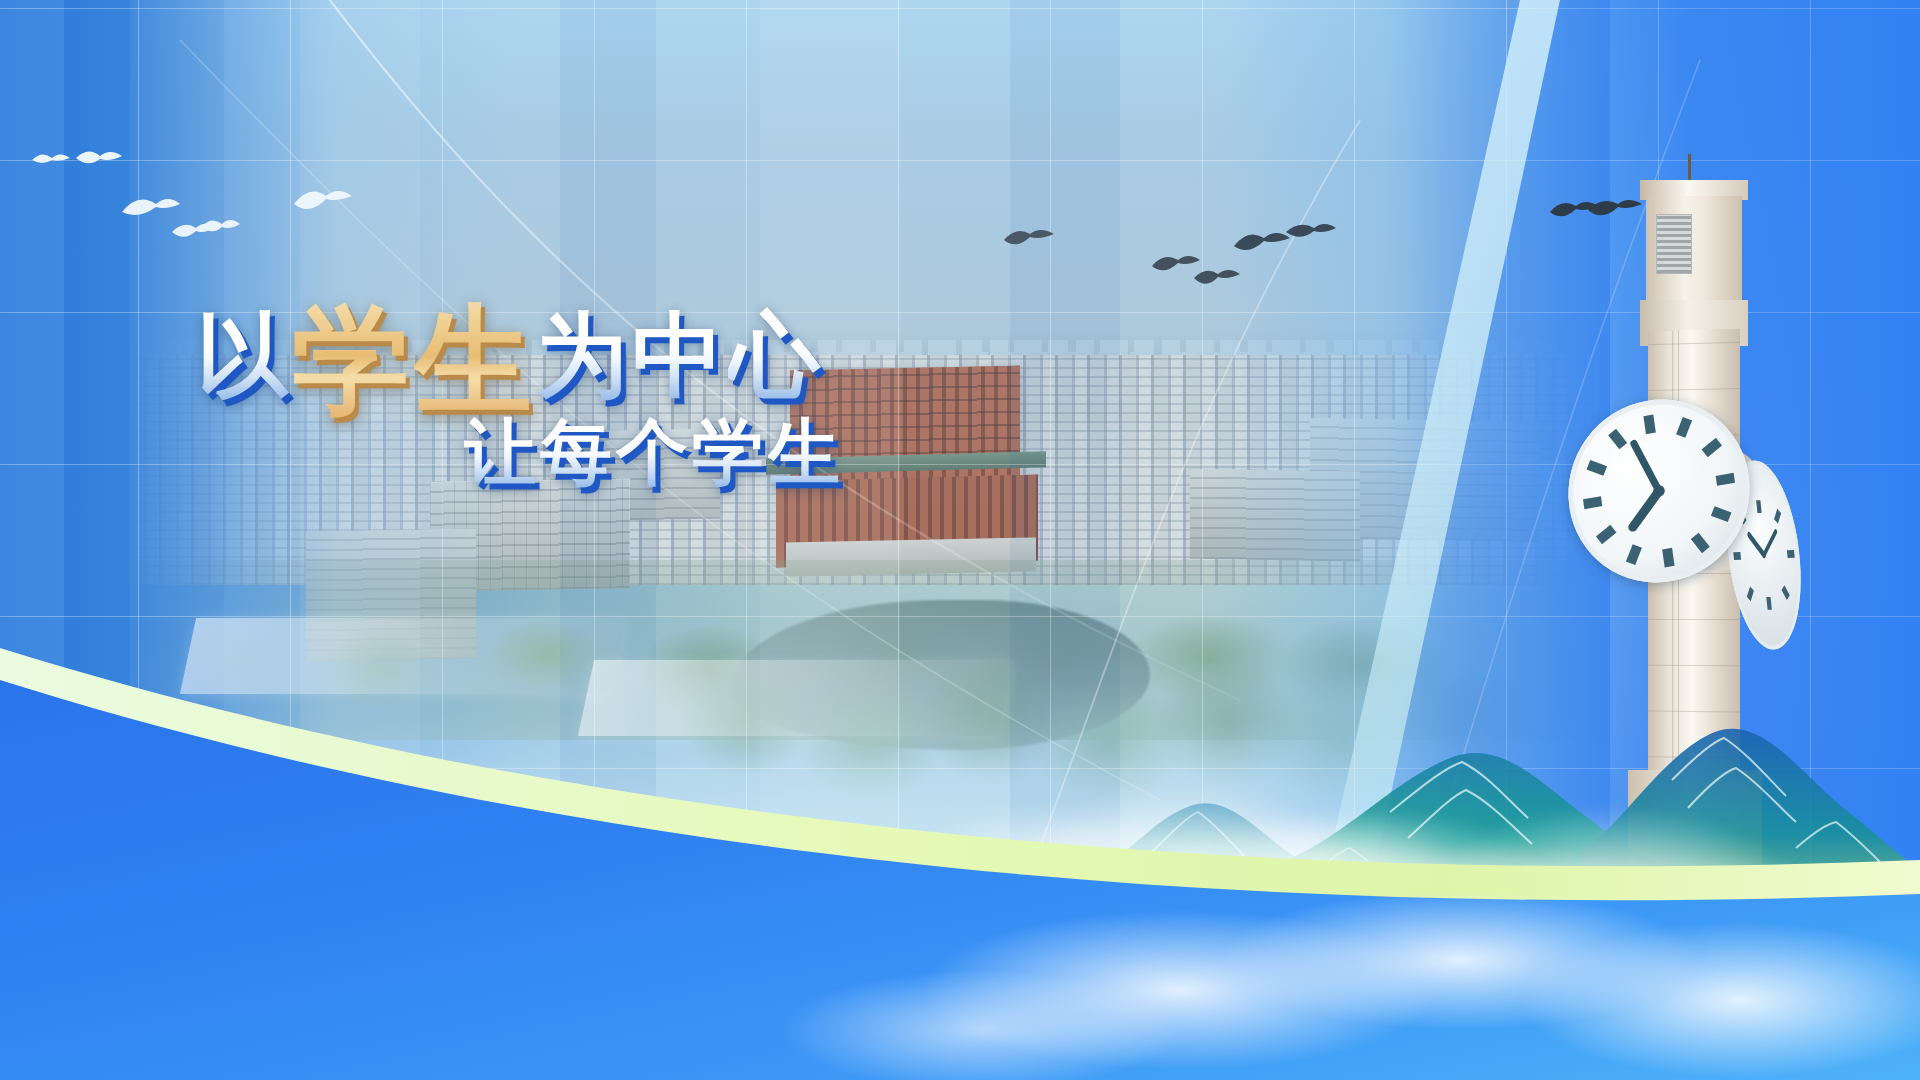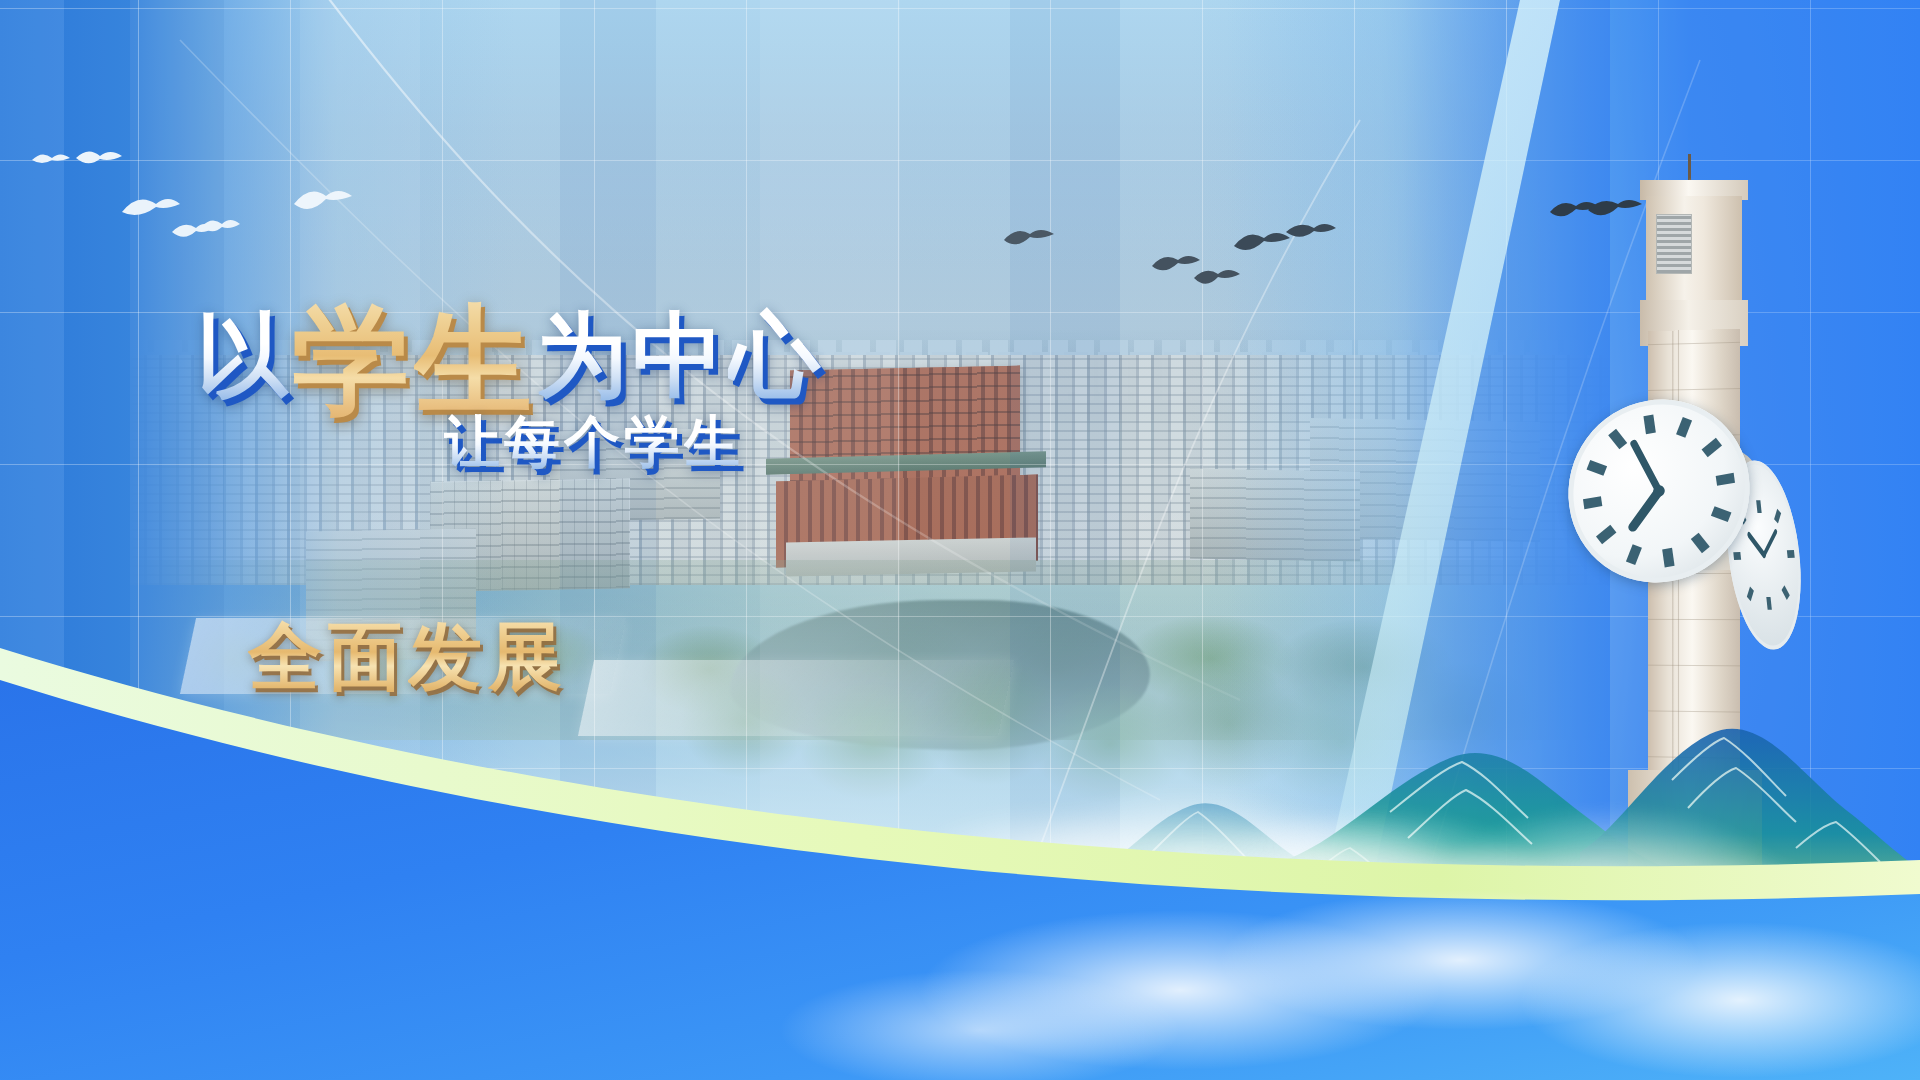--- a/index.html
+++ b/index.html
@@ -324,21 +324,21 @@
   
   .ch-gold2{
     background:linear-gradient(to bottom,
       #fbeecb 0%, #f3d79e 18%, #e6b96f 44%, #f7e3b2 58%, #e4b870 80%, #cf9a4e 100%);
     -webkit-background-clip:text;background-clip:text;color:transparent;
     filter:drop-shadow(3px 4px 0 rgba(150,108,58,.85)) drop-shadow(0 2px 5px rgba(60,40,10,.35));
   }
 
   .line1{left:196px;top:282px;font-size:92px;letter-spacing:4px;}
   .line1 .big{font-size:118px;vertical-align:-14px;}
-  .line2{left:444px;top:405px;font-size:56px;letter-spacing:4px;}
+  .line2{left:464px;top:405px;font-size:72px;letter-spacing:4px;}
   .line3{left:248px;top:608px;font-size:74px;letter-spacing:6px;}
   .line4{left:650px;top:648px;font-size:74px;letter-spacing:6px;}
 
   
   .plate{
     position:absolute;
     background:linear-gradient(105deg, rgba(255,255,255,.55), rgba(255,255,255,.22) 60%, rgba(255,255,255,.05));
     transform:skewX(-12deg);
     box-shadow:0 2px 14px rgba(255,255,255,.18);
   }
@@ -580,20 +580,17 @@
     <div class="plate plate2"></div>
 
     <div class="hl-line line1">
       <span class="ch ch-white">以</span><span class="ch ch-gold big">学</span><span class="ch ch-gold big">生</span><span class="ch ch-white">为</span><span class="ch ch-white">中</span><span class="ch ch-white">心</span>
     </div>
 
     <div class="hl-line line2">
       <span class="ch ch-white">让</span><span class="ch ch-white">每</span><span class="ch ch-white">个</span><span class="ch ch-white">学</span><span class="ch ch-white">生</span>
     </div>
 
-    <div class="hl-line line3">
-      <span class="ch ch-gold2">全</span><span class="ch ch-gold2">面</span><span class="ch ch-gold2">发</span><span class="ch ch-gold2">展</span>
-    </div>
 
 
   </div>
 
 </div>
 
 </body></html>

